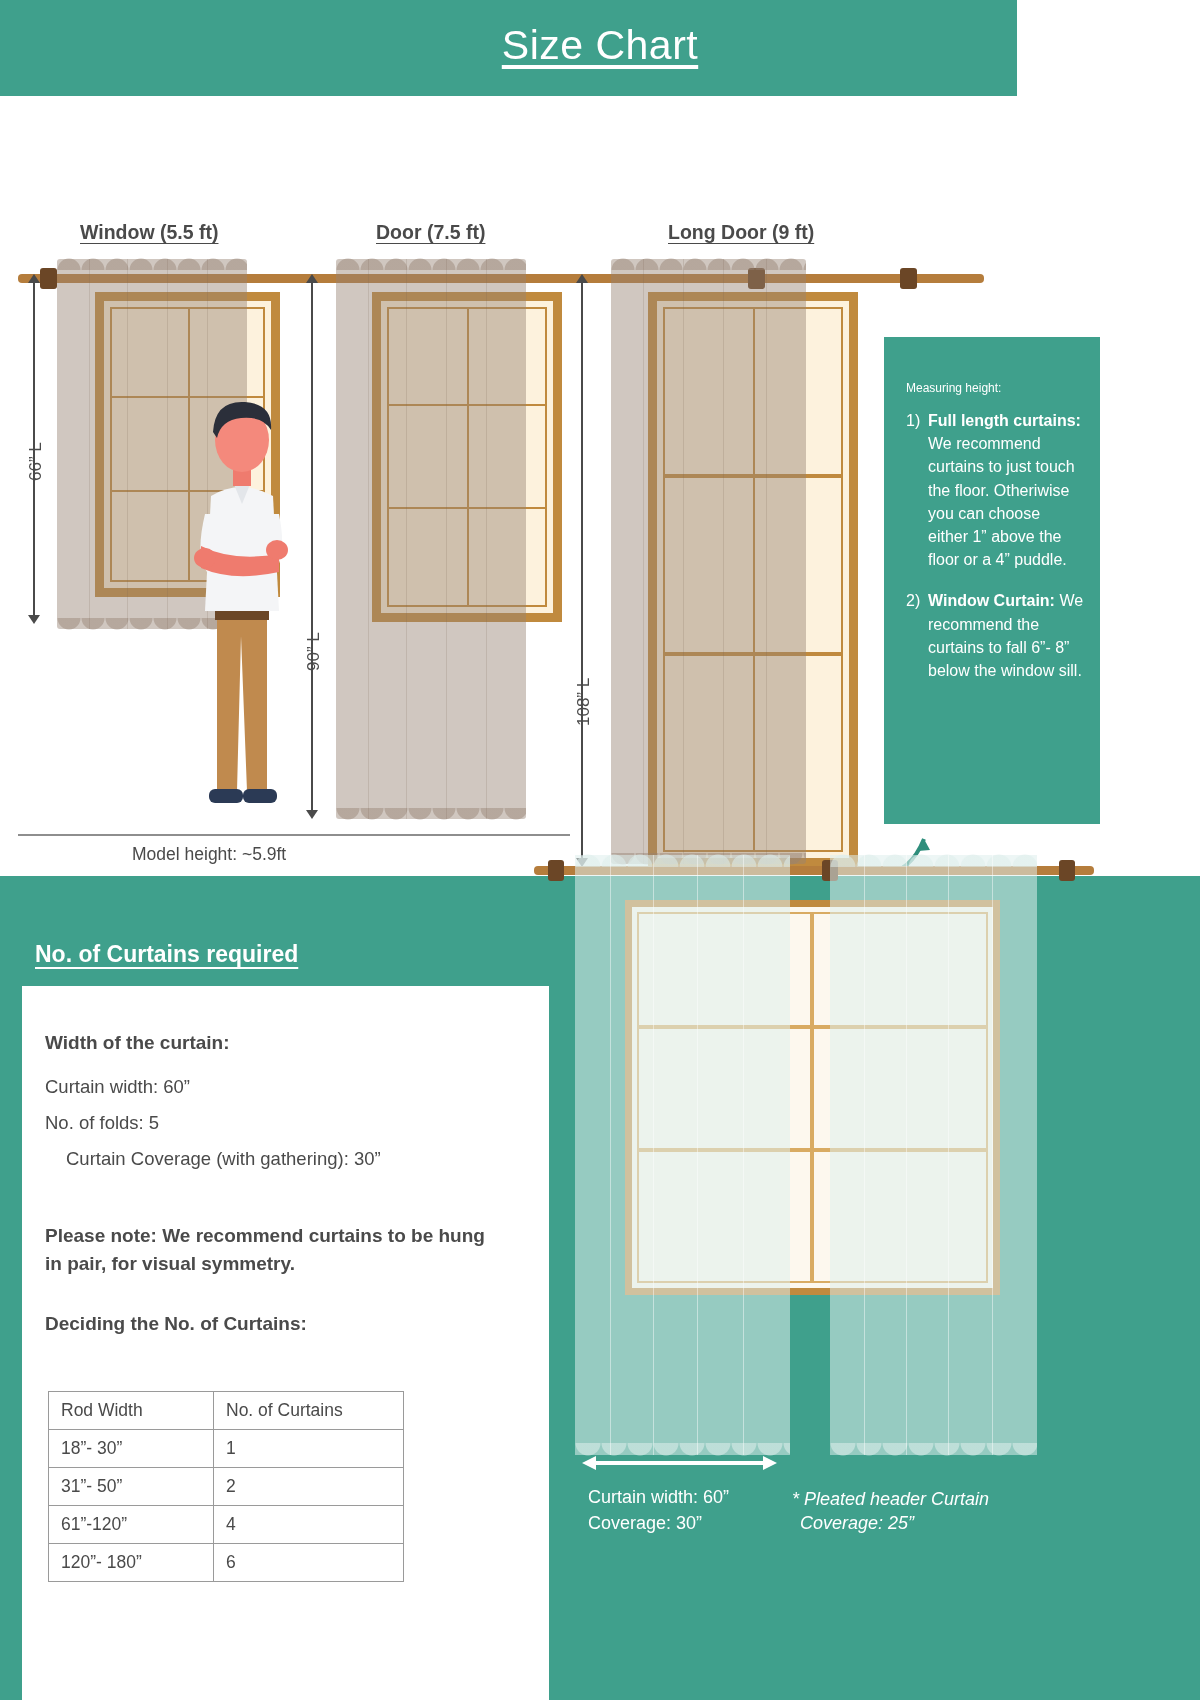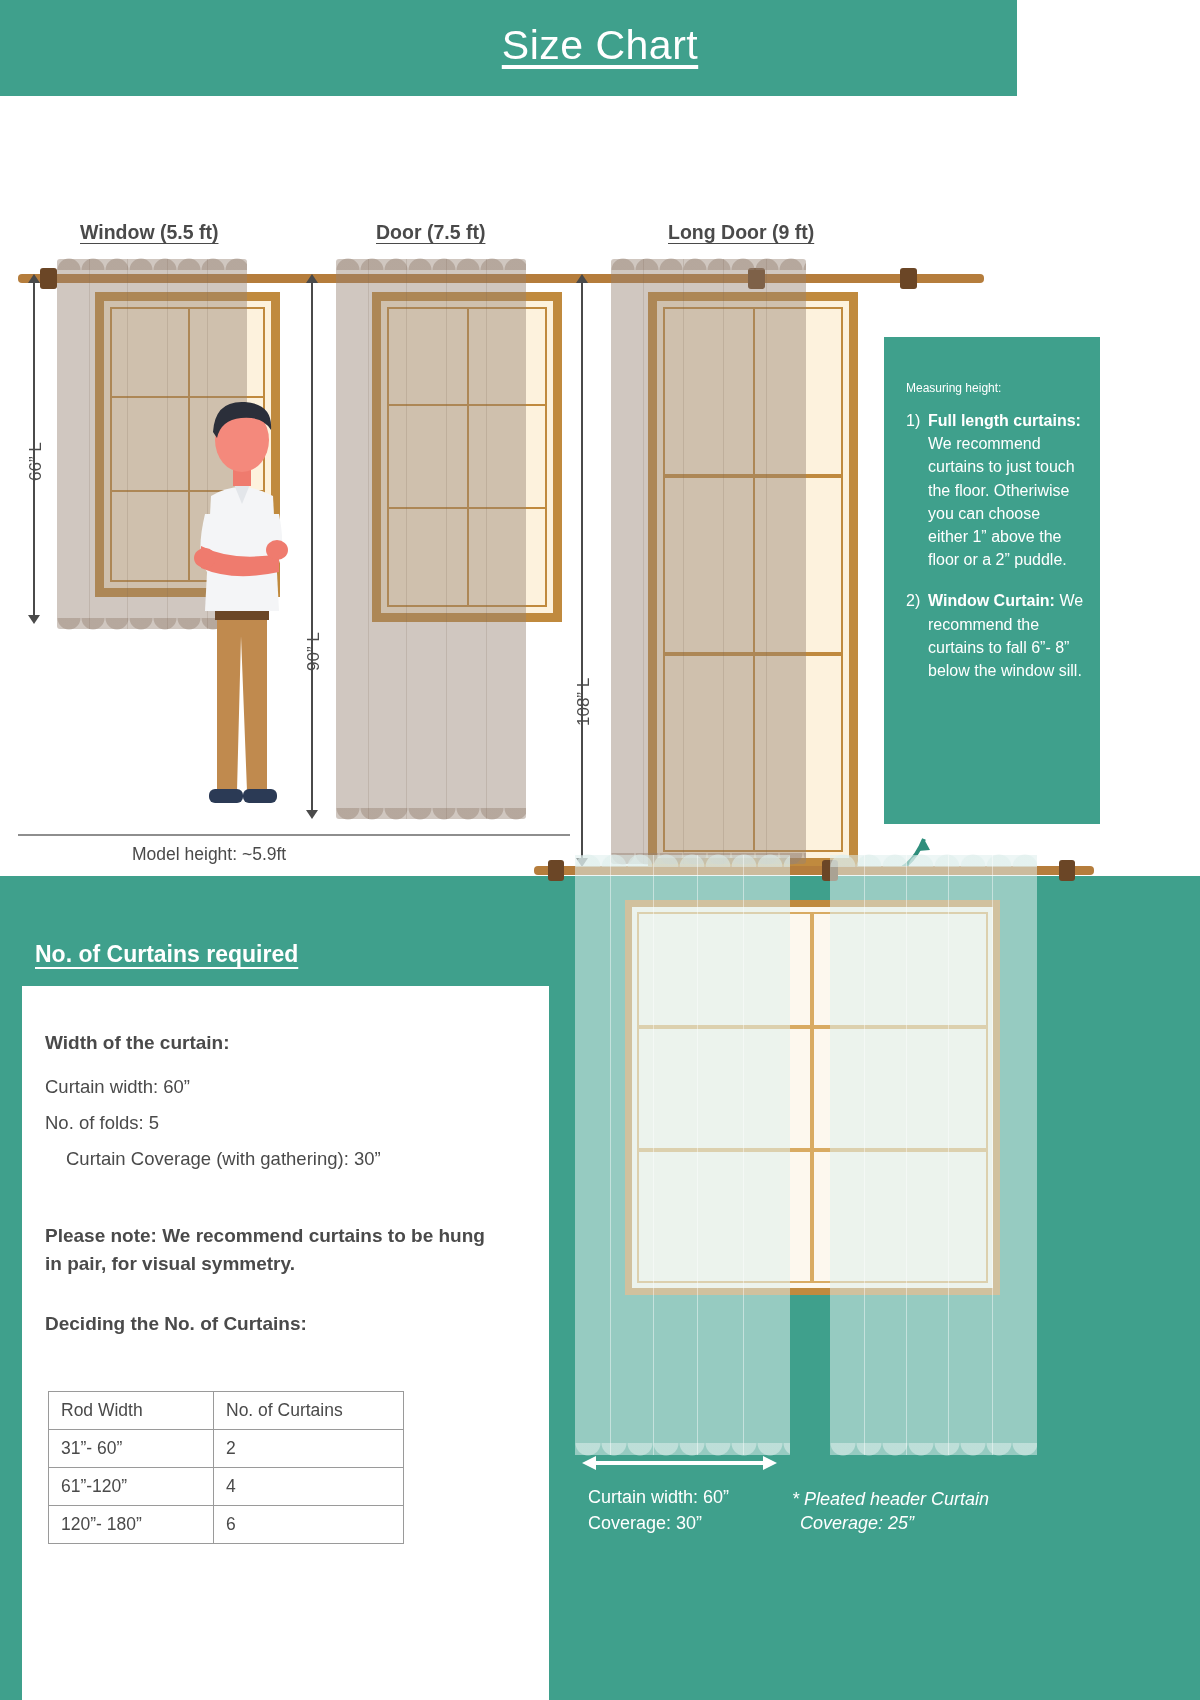--- a/index.html
+++ b/index.html
@@ -287,21 +287,21 @@
       <ellipse cx="67" cy="54" rx="27" ry="32" fill="#f4897c"></ellipse>
 
       <path d="M38,46 Q40,14 70,16 Q98,18 96,44 Q88,30 66,32 Q46,34 42,52 Z" fill="#2b2f3a"></path>
     </svg>
 
     <div class="info-box">
       <div class="info-title">Measuring height:</div>
       <div class="info-list">
         <div class="info-item">
           <span class="info-num">1)</span>
-          <span class="info-text"><b>Full length curtains:</b><span> We recommend curtains to just touch the floor. Otheriwise you can choose either 1” above the floor or a 2” puddle.</span></span>
+          <span class="info-text"><b>Full length curtains:</b><span> We recommend curtains to just touch the floor. Otheriwise you can choose either 1” above the floor or a 4” puddle.</span></span>
         </div>
         <div class="info-item">
           <span class="info-num">2)</span>
           <span class="info-text"><b>Window Curtain:</b><span> We recommend the curtains to fall 6”- 8” below the window sill.</span></span>
         </div>
       </div>
     </div>
 
     <svg class="curve-arrow" viewBox="0 0 60 60">
       <path d="M4,52 Q30,52 44,18" stroke="#2f8e7c" stroke-width="4" fill="none"></path>
@@ -324,21 +324,25 @@
 
   <div class="card-h" style="top:1313px;">Deciding the No. of Curtains:</div>
 
   <table class="rod-table" style="top:1391px;">
     <tbody>
         <tr>
       <td class="c1">Rod Width</td>
       <td class="c2">No. of Curtains</td>
     </tr>
     <tr>
-      <td class="c1">31”- 60”</td>
+      <td class="c1">18”- 30”</td>
+      <td class="c2">1</td>
+    </tr>
+    <tr>
+      <td class="c1">31”- 50”</td>
       <td class="c2">2</td>
     </tr>
     <tr>
       <td class="c1">61”-120”</td>
       <td class="c2">4</td>
     </tr>
     <tr>
       <td class="c1">120”- 180”</td>
       <td class="c2">6</td>
     </tr>

